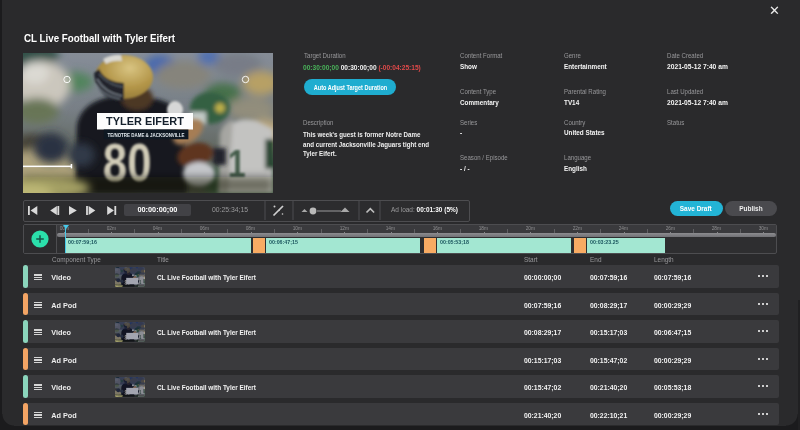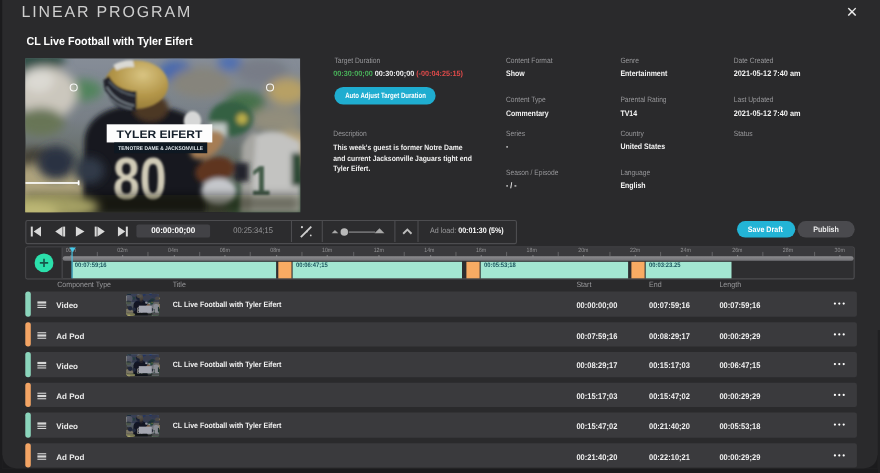--- a/index.html
+++ b/index.html
@@ -10,21 +10,20 @@
   .lbl > span { display:inline-block; transform:scaleX(.87); transform-origin:0 50%; }
   .val { position:absolute; font-size:7.3px; line-height:1; font-weight:bold; color:#f4f4f4; white-space:nowrap; }
   .val > span { display:inline-block; transform:scaleX(.87); transform-origin:0 50%; }
   .sx { display:inline-block; transform-origin:0 50%; white-space:nowrap; }
   .d { width:2.3px; height:2.3px; background:#fff; border-radius:50%; display:block; }
 </style>
 </head>
 <body>
 <div id="modal">
 
-  <div class="abs" style="left:19.5px; top:3.7px; font-size:14.5px; line-height:1; letter-spacing:1.7px; color:#cfcfcf;">LINEAR PROGRAM</div>
   <div class="abs" style="left:769px; top:3.9px; font-size:13px; line-height:1; color:#ededed;">✕</div>
 
   <div class="abs" style="left:23.5px; top:33.1px; font-size:10.5px; line-height:1; font-weight:bold; color:#fff; white-space:nowrap;"><span class="sx" style="transform:scaleX(.93);">CL Live Football with Tyler Eifert</span></div>
 
   <svg class="abs" style="left:23px; top:53px;" width="250" height="140" viewBox="0 0 250 140">
     <defs>
       <filter id="b1" x="-50%" y="-50%" width="200%" height="200%">
           <feGaussianBlur stdDeviation="1.2"></feGaussianBlur>
         </filter>
       <filter id="b2" x="-50%" y="-50%" width="200%" height="200%">

